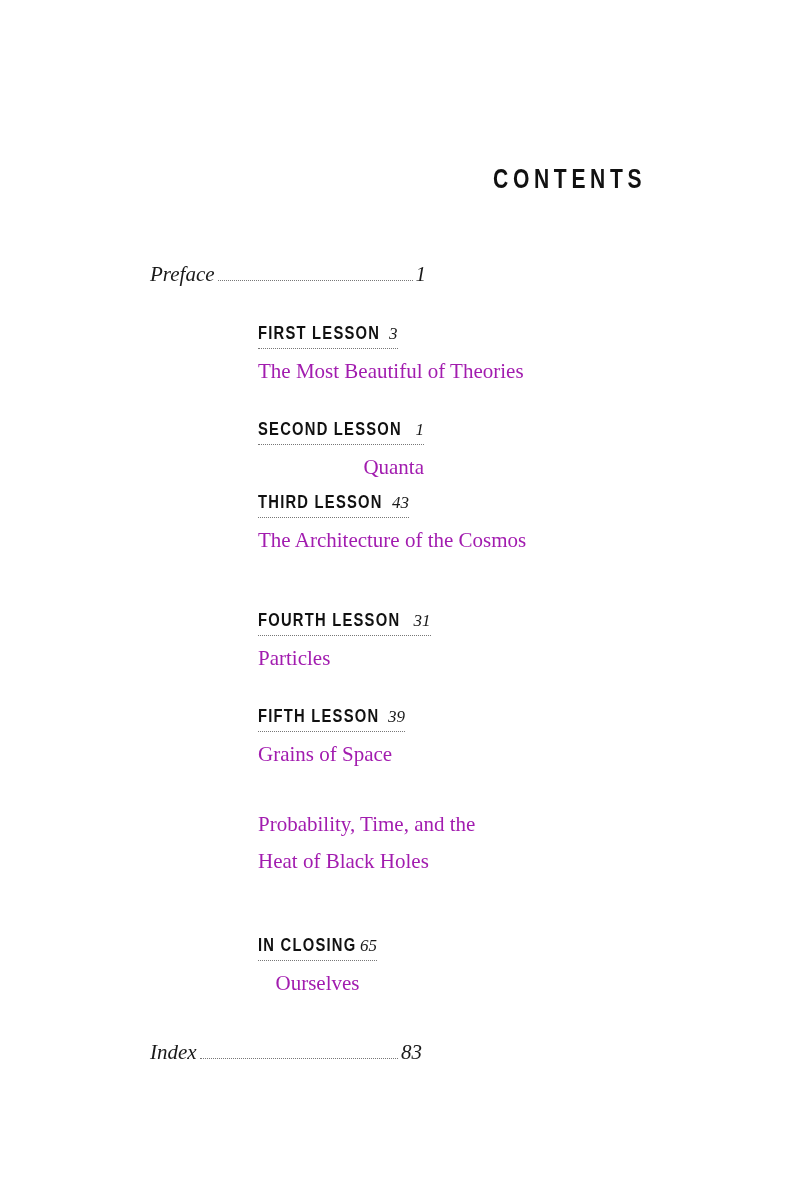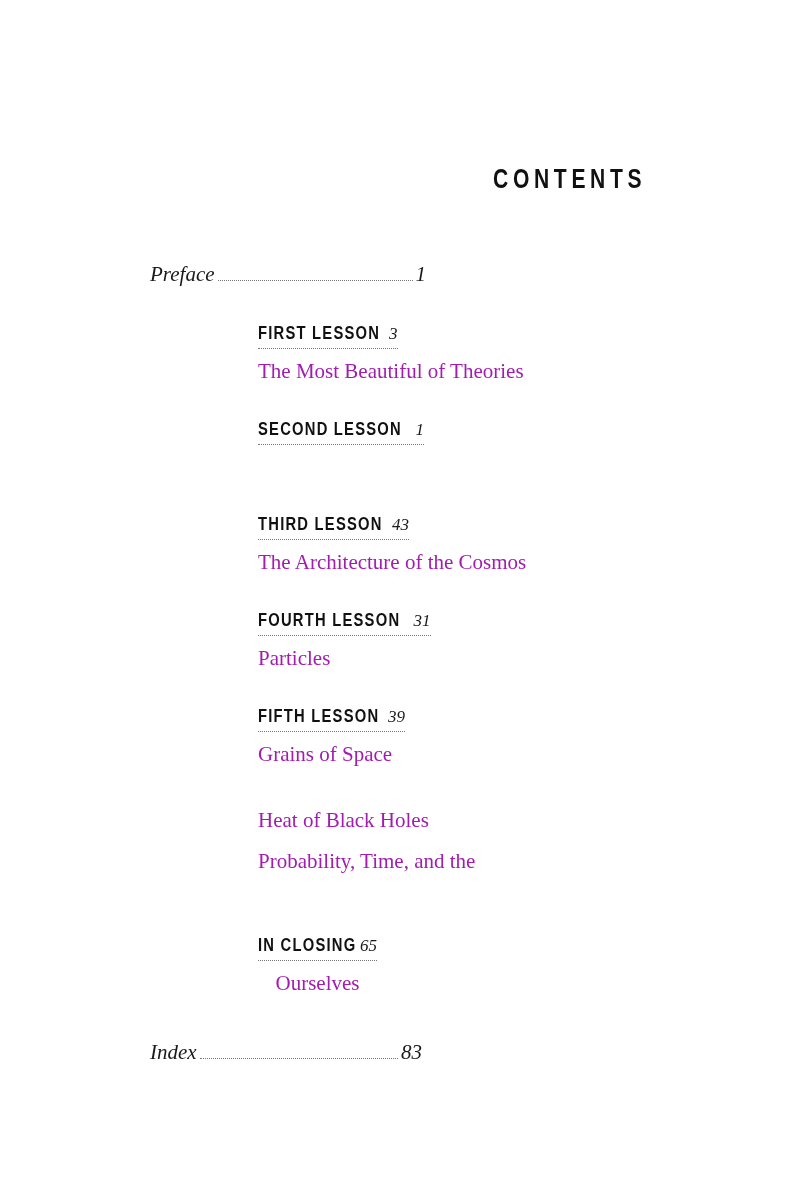--- a/index.html
+++ b/index.html
@@ -53,23 +53,24 @@
       <span class="lesson-page">3</span>
     </div>
   <div class="lesson-title">The Most Beautiful of Theories</div>
 </div>
 
 <div class="lesson" style="top:419px;text-align:right;">
   <div class="lesson-head">
       <span class="lesson-name">SECOND LESSON</span>
       <span class="lesson-page">1</span>
     </div>
+  <div class="lesson-title">Quanta</div>
 </div>
 
-<div class="lesson" style="top:514px;">
+<div class="lesson" style="top:492px;">
   <div class="lesson-head">
       <span class="lesson-name">THIRD LESSON</span>
       <span class="lesson-page">43</span>
     </div>
   <div class="lesson-title">The Architecture of the Cosmos</div>
 </div>
 
 <div class="lesson" style="top:610px;">
   <div class="lesson-head">
       <span class="lesson-name">FOURTH LESSON</span>
@@ -80,22 +81,22 @@
 
 <div class="lesson" style="top:706px;">
   <div class="lesson-head">
       <span class="lesson-name">FIFTH LESSON</span>
       <span class="lesson-page">39</span>
     </div>
   <div class="lesson-title">Grains of Space</div>
 </div>
 
 <div class="lesson" style="top:802px;">
+  <div class="lesson-title">Probability, Time, and the</div>
   <div class="lesson-title" style="margin-top:0">Heat of Black Holes</div>
-  <div class="lesson-title">Probability, Time, and the</div>
 </div>
 
 <div class="lesson" style="top:935px;text-align:center;">
   <div class="lesson-head">
       <span class="lesson-name">IN CLOSING</span>
       <span class="lesson-page">65</span>
     </div>
   <div class="lesson-title">Ourselves</div>
 </div>
 

